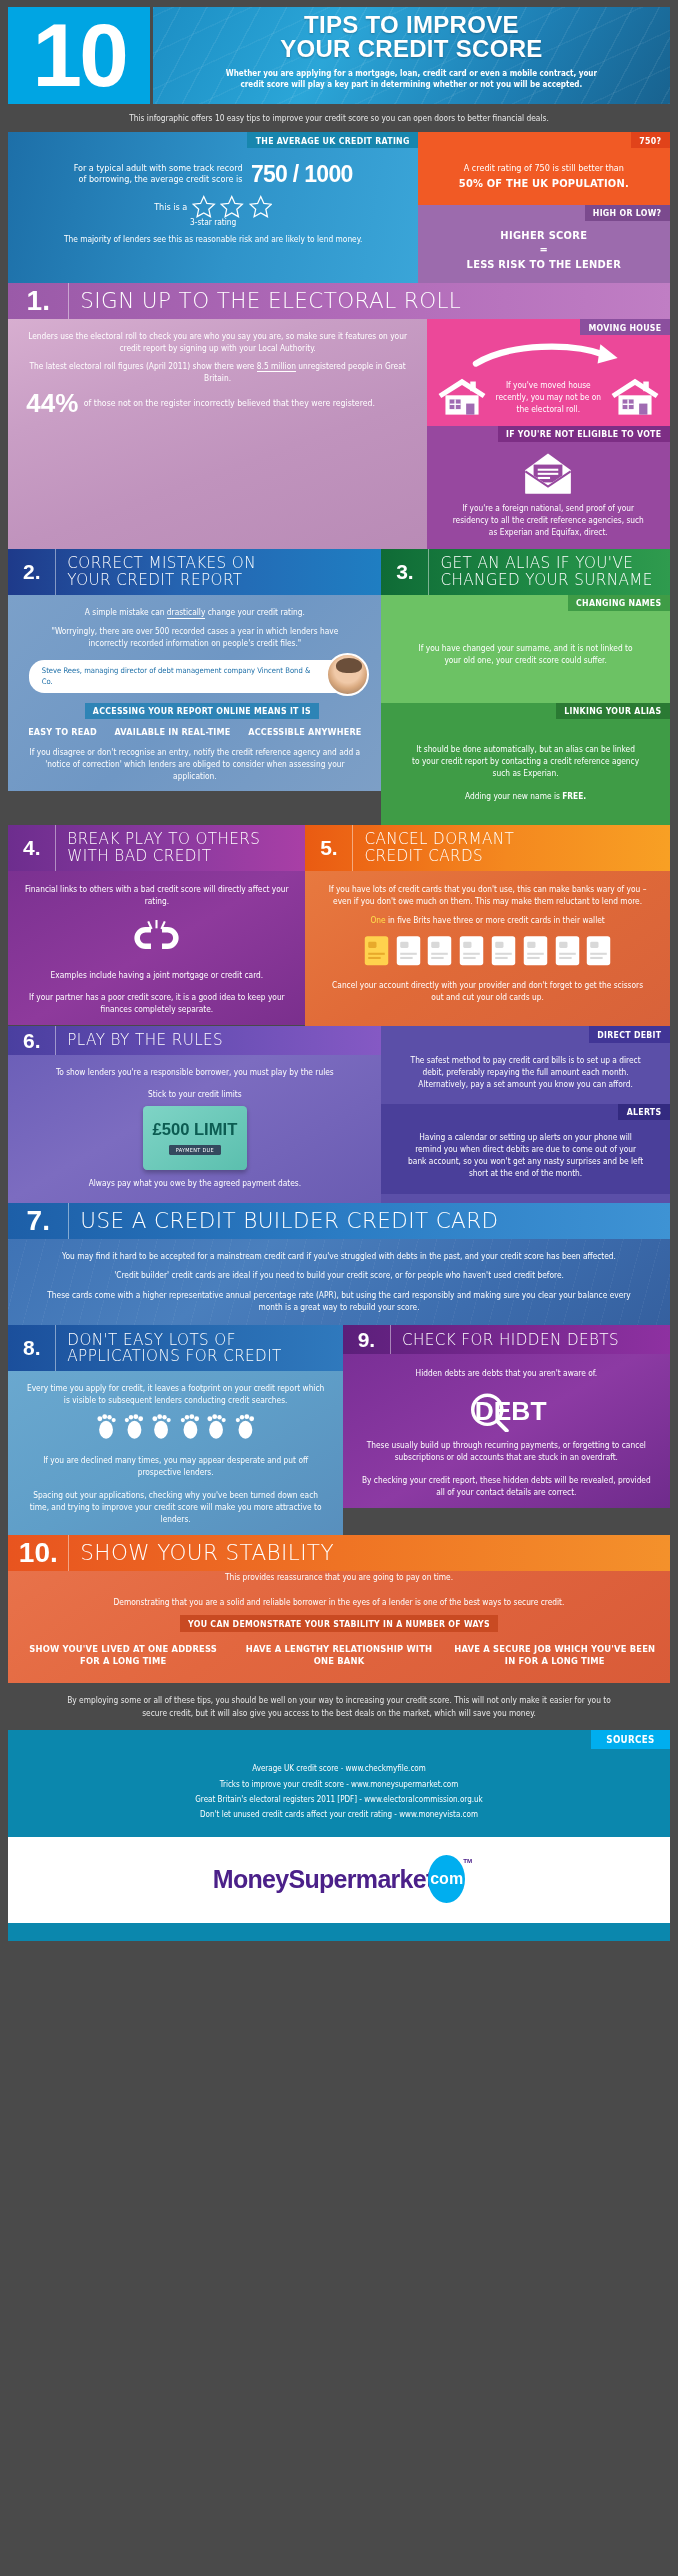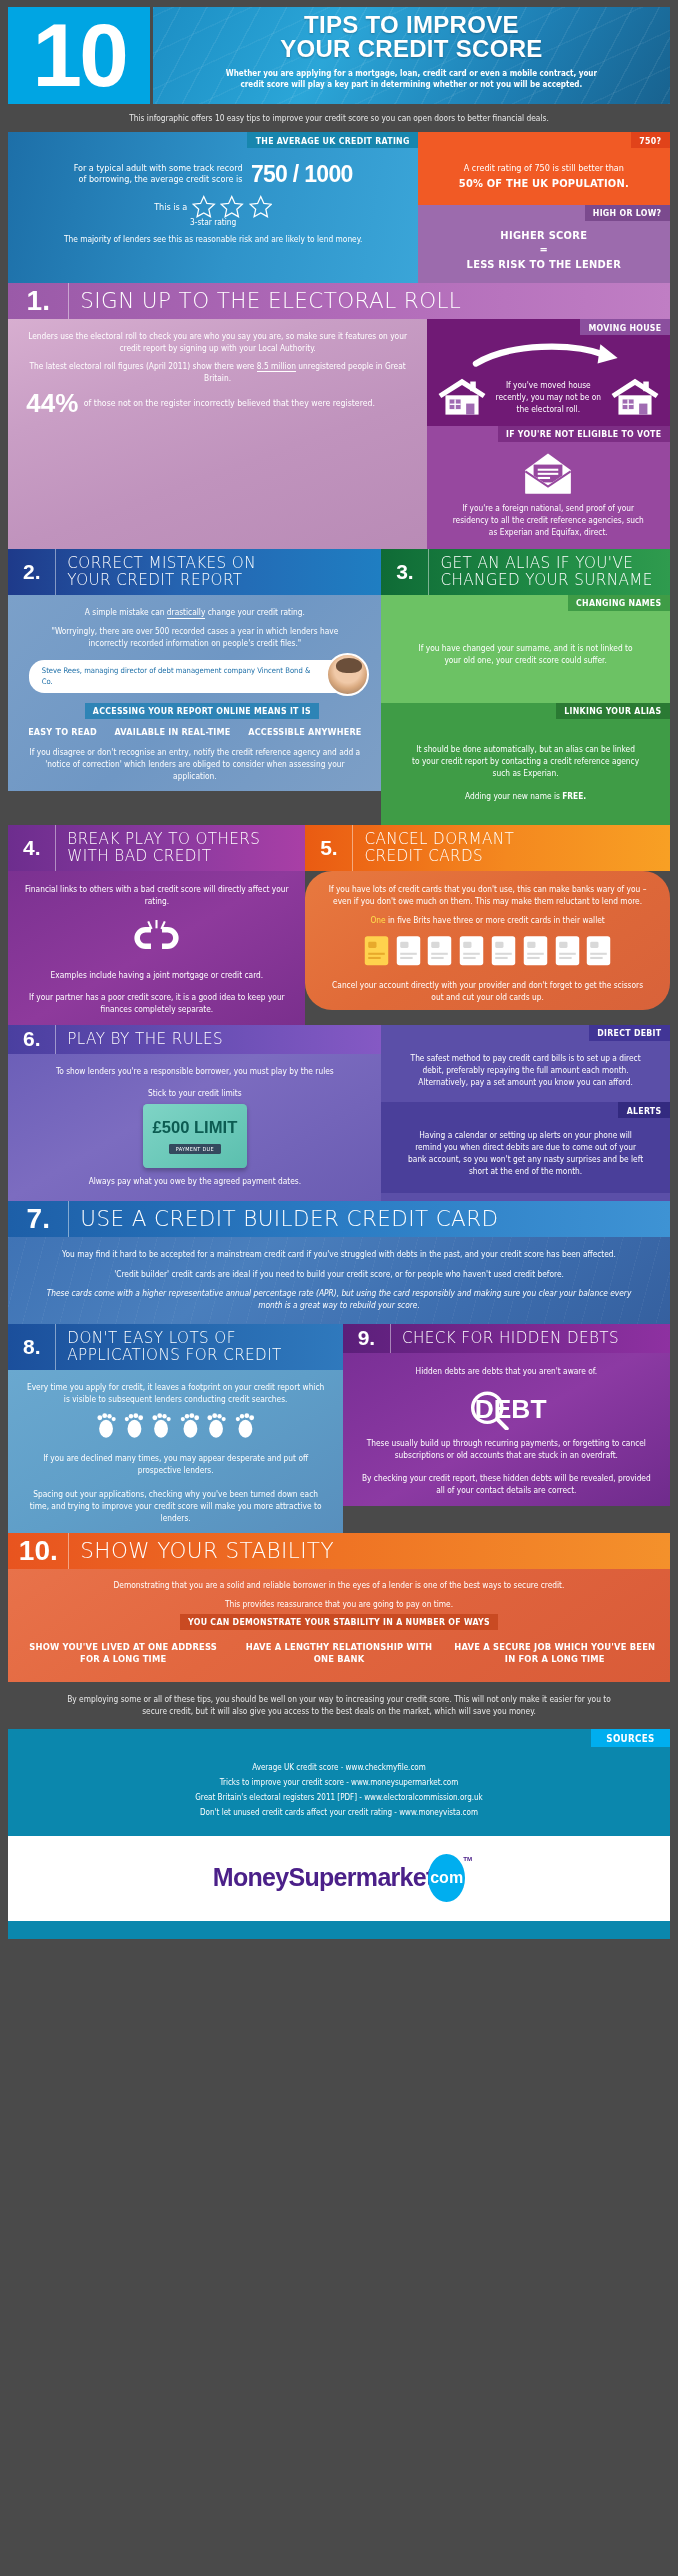--- a/index.html
+++ b/index.html
@@ -96,21 +96,21 @@
   
   .body-txt { font-size: 8.3px; line-height: 1.45; color: #fff; text-align: center; }
   .pad { padding: 11px 16.6px; }
   .u { border-bottom: 1.4px solid #fff; padding-bottom: 0.7px; }
 
   
   .s1-left {
     width: 424px; color: #fff;
     background: linear-gradient(160deg, #d7aed0 0%, #c99ec5 30%, #c093bd 60%, #b98bb6 100%);
   }
-  .s1-right { width: 246px; background: #701a75; color: #fff; }
+  .s1-right { width: 246px; background: #ec4899; color: #fff; }
   .s1-right .tab { background: #8b4f9e; }
   .s1-right2 { background: #97489f; }
   .s1-right2 .tab { background: #7d2e85; }
   .houses { display: flex; align-items: center; justify-content: center; gap: 2.8px; padding: 2.8px 9.7px 7px 9.7px; }
   .arrow-wrap { text-align: center; margin-top: 4.2px; }
   .stat-44 { display: flex; align-items: center; justify-content: flex-start; padding: 2.8px 18px 12.5px 18px; gap: 5.5px; }
   .stat-44 .big { font-size: 26px; font-weight: 700; font-family: "Liberation Sans", sans-serif; line-height: .95; }
   .stat-44 .txt { font-size: 8.7px; line-height: 1.4; text-align: left; }
 
   
@@ -150,21 +150,21 @@
   
   .s4 { width: 301px; }
   .s4-head { background: linear-gradient(90deg, #6d2d8e 0%, #8a3a9f 55%, #a93fa6 100%); }
   .s4-body { background: linear-gradient(150deg, #7b3191 0%, #8e3a9c 50%, #7a2f8d 100%); color: #fff; padding-bottom: 9.7px; }
 
   
   .s5 { width: 369px; }
   .s5-head { background: linear-gradient(90deg, #ea5b12 0%, #f4881f 55%, #f8a024 100%); }
   .s5-body {
     background: linear-gradient(145deg, #e8793f 0%, #e06a38 45%, #d8623a 100%);
-    color: #fff; padding-bottom: 7px; border-radius: 27px;
+    color: #fff; padding-bottom: 23px;
   }
   .yellow { color: #ffe04d; font-weight: 400; }
   .cards-row { display: flex; justify-content: center; gap: 2.8px; padding: 5.5px 7px 5.5px 7px; }
 
   
   .s6 { width: 378px; }
   .s6-head { background: linear-gradient(90deg, #4a3fa0 0%, #6a4fb5 55%, #8559c4 100%); }
   .s6-body {
     background: linear-gradient(150deg, #6c5fb8 0%, #7c6cc0 40%, #6a5cb2 100%);
     color: #fff; padding-bottom: 7px;
@@ -184,21 +184,21 @@
 
   
   .s7-head { background: linear-gradient(90deg, #1d5fa8 0%, #2b7cc4 50%, #3e93d4 100%); }
   .s7-body {
     background:
       repeating-linear-gradient(105deg, rgba(255,255,255,.05) 0 0.7px, transparent 0.7px 18px),
       linear-gradient(140deg, #3f73b5 0%, #4a7fbd 35%, #3d6dae 70%, #35609f 100%);
     color: #fff; padding: 11px 35px 12.5px 35px;
   }
   .s7-body p { margin-bottom: 7.6px; font-size: 8.3px; line-height: 1.45; text-align: center; }
-  .s7-body p:last-child { margin-bottom: 0; font-style: italic; }
+  .s7-body p:last-child { margin-bottom: 0; }
 
   
   .s8 { width: 339px; }
   .s8-head { background: linear-gradient(90deg, #1b4f9c 0%, #2566ad 50%, #2f79bd 100%); }
   .s8-body { background: linear-gradient(150deg, #6aa8cf 0%, #5f9ec8 50%, #588fbd 100%); color: #fff; padding-bottom: 9.7px; }
   .feet { display: flex; justify-content: center; gap: 4.2px; padding: 4.2px 0 7px 0; }
 
   
   .s9 { width: 331px; }
   .s9-head { background: linear-gradient(90deg, #5b1f7a 0%, #77288f 50%, #8e31a1 100%); }
@@ -661,22 +661,22 @@
         <div class="body-txt" style="padding:2.8px 18px 0 18px">By checking your credit report, these hidden debts will be revealed, provided all of your contact details are correct.</div>
       </div>
     </div>
   </div>
 
   <div class="sec-head big s10-head">
     <div class="sec-num">10.</div>
     <div class="sec-title">SHOW YOUR STABILITY</div>
   </div>
   <div class="s10-body">
+    <div class="s10-intro" style="padding-top:0;padding-bottom:2.8px">This provides reassurance that you are going to pay on time.</div>
     <div class="s10-intro">Demonstrating that you are a solid and reliable borrower in the eyes of a lender is one of the best ways to secure credit.</div>
-    <div class="s10-intro" style="padding-top:0;padding-bottom:2.8px">This provides reassurance that you are going to pay on time.</div>
     <div class="s10-tab-row">
       <span class="tab">YOU CAN DEMONSTRATE YOUR STABILITY IN A NUMBER OF WAYS</span>
     </div>
     <div class="three-cols">
       <div>SHOW YOU'VE LIVED AT ONE ADDRESS FOR A LONG TIME</div>
       <div>HAVE A LENGTHY RELATIONSHIP WITH ONE BANK</div>
       <div>HAVE A SECURE JOB WHICH YOU'VE BEEN IN FOR A LONG TIME</div>
     </div>
   </div>
 

